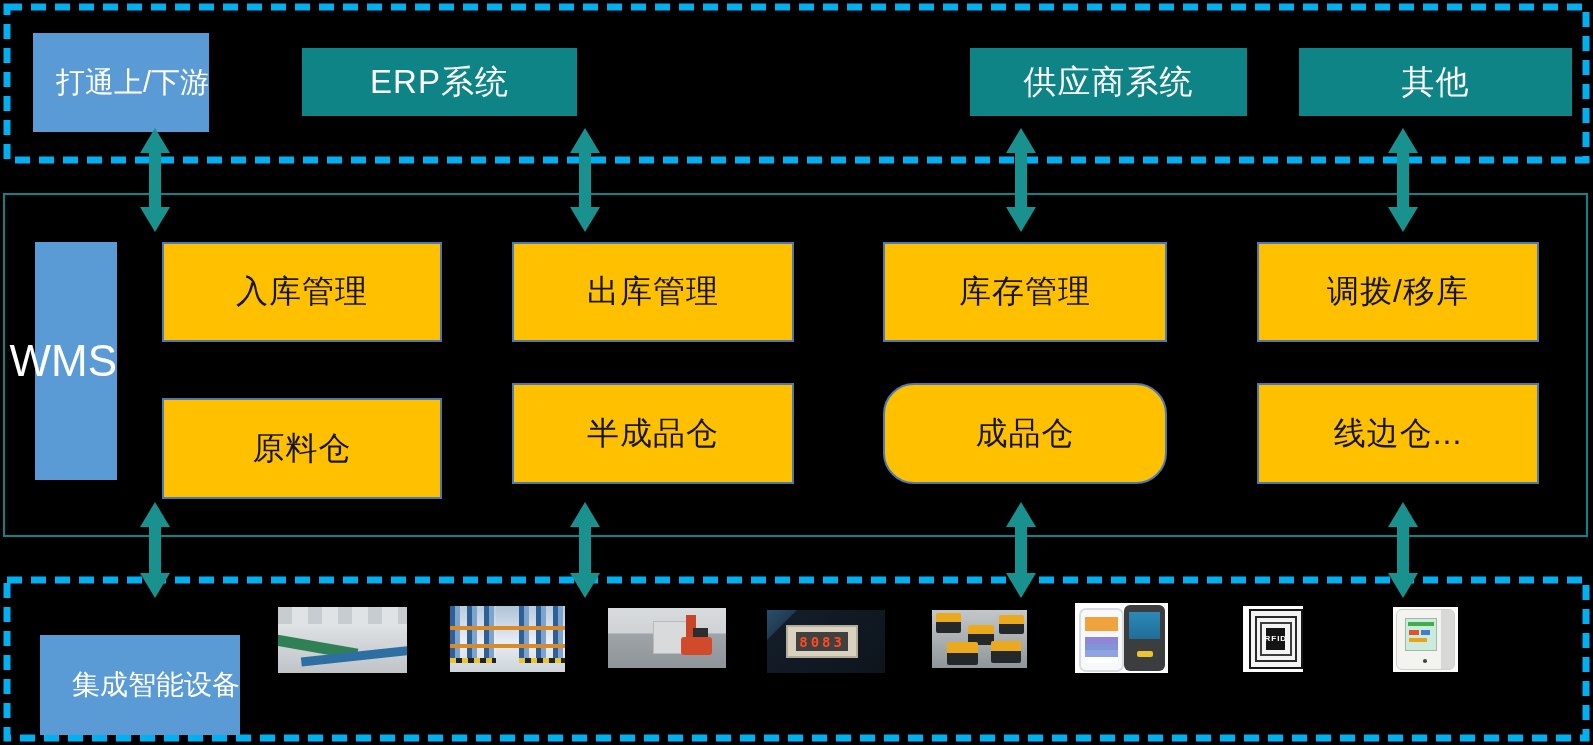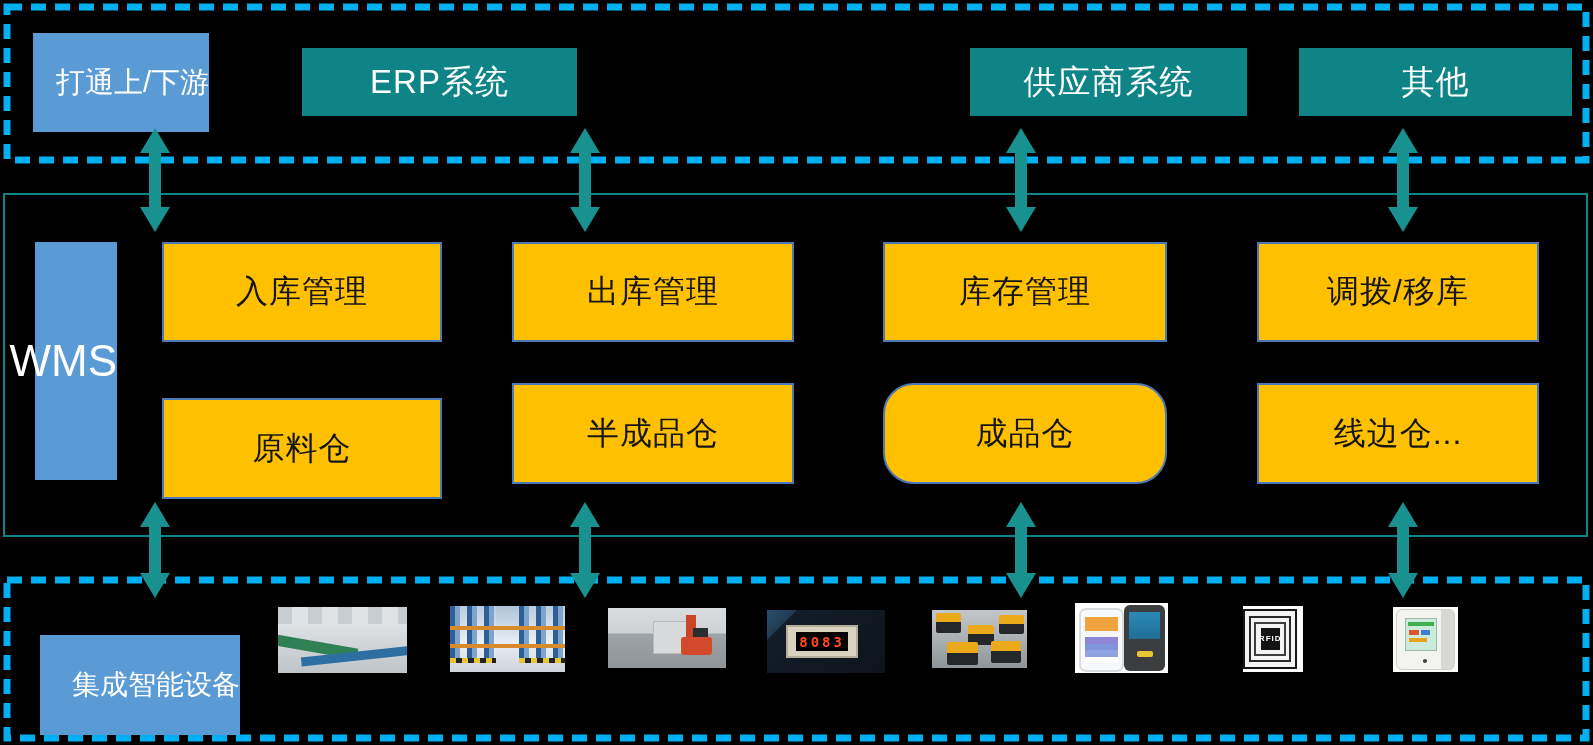--- a/index.html
+++ b/index.html
@@ -54,33 +54,33 @@
   .p-rack .beam{position:absolute;left:0;right:0;height:4px;background:#d98a2b;}
   .p-rack .guard{position:absolute;bottom:14%;height:5px;width:40%;
     background:repeating-linear-gradient(90deg,#e8c531 0 6px,#222 6px 12px);}
   .p-fork{background:linear-gradient(180deg,#d9dcdf 0%,#cfd2d5 42%,#9ea4a8 43%,#8e9498 100%);}
   .p-fork .cargo{position:absolute;left:38%;top:22%;width:30%;height:52%;background:#d8dadc;border:1px solid #b8babd;}
   .p-fork .mast{position:absolute;left:66%;top:12%;width:9%;height:64%;background:#c94527;}
   .p-fork .body{position:absolute;left:62%;top:48%;width:26%;height:30%;background:#d14a2c;border-radius:3px;}
   .p-fork .cab{position:absolute;left:72%;top:34%;width:13%;height:22%;background:#2b2e30;}
   .p-led{background:linear-gradient(135deg,#2a4f6e 0%,#203c54 16%,#131d28 17%,#0d141c 100%);}
   .p-led .panel{position:absolute;left:16%;top:24%;width:58%;height:46%;background:#d9d2bf;border:2px solid #b4ad99;}
-  .p-led .lcd{position:absolute;left:12%;top:18%;right:12%;bottom:18%;background:#000000;
+  .p-led .lcd{position:absolute;left:12%;top:18%;right:12%;bottom:18%;background:#404040;
     color:#ff4a1e;display:flex;align-items:center;justify-content:center;
     font-family:"DejaVu Sans Mono",monospace;font-size:14px;letter-spacing:3px;font-weight:700;}
   .p-agv{background:linear-gradient(180deg,#c3c7c9 0%,#a8adb0 55%,#8f9598 100%);}
   .p-agv .bot{position:absolute;width:27%;height:34%;background:linear-gradient(180deg,#eba91c 0 46%,#24282b 46% 100%);border-radius:2px;}
   .p-pda{background:#ffffff;}
   .p-pda .phone{position:absolute;left:4%;top:7%;width:44%;height:86%;background:#f7f8f9;border:2px solid #d9dcdf;border-radius:7px;}
   .p-pda .phone .scr{position:absolute;left:10%;right:10%;top:12%;bottom:12%;
     background:linear-gradient(180deg,#f0a23c 0 30%,#f6f6f6 30% 44%,#8f86d8 44% 58%,#8094da 58% 72%,#8fa3e2 72% 86%,#ffffff 86% 100%);}
   .p-pda .hand{position:absolute;right:3%;top:3%;width:44%;height:94%;background:#3b3d3f;border-radius:6px;}
   .p-pda .hand .scr{position:absolute;left:12%;right:12%;top:10%;height:42%;background:linear-gradient(180deg,#2d89b8,#1f6e97);}
   .p-pda .hand .key{position:absolute;left:30%;width:40%;top:70%;height:9%;background:#e8c531;border-radius:2px;}
-  .p-rfid{background:#fcfcfc;display:flex;align-items:center;justify-content:flex-start;}
+  .p-rfid{background:#fcfcfc;display:flex;align-items:center;justify-content:flex-end;}
   .p-rfid .r1{width:84%;height:84%;border:2px solid #161616;display:flex;align-items:center;justify-content:center;background:#f4f4f4;}
   .p-rfid .r2{width:76%;height:76%;border:2px solid #2a2a2a;display:flex;align-items:center;justify-content:center;}
   .p-rfid .r3{width:72%;height:72%;border:2px solid #3d3d3d;display:flex;align-items:center;justify-content:center;}
   .p-rfid .chip{width:70%;height:70%;background:#141414;color:#fff;display:flex;align-items:center;justify-content:center;
     font-size:8px;font-weight:700;letter-spacing:1px;}
   .p-term{background:#fbfbfa;display:flex;align-items:center;justify-content:center;}
   .p-term .dev{position:relative;width:88%;height:90%;background:linear-gradient(90deg,#f3f3f0 0 78%,#d8d9d6 78% 100%);
     border:1px solid #cfd0cc;border-radius:6px;}
   .p-term .scr{position:absolute;left:14%;top:14%;width:52%;height:52%;background:#cdebdb;border:1px solid #9fb8aa;}
   .p-term .bar{position:absolute;left:6%;top:8%;width:88%;height:14%;background:#3fae4e;}

